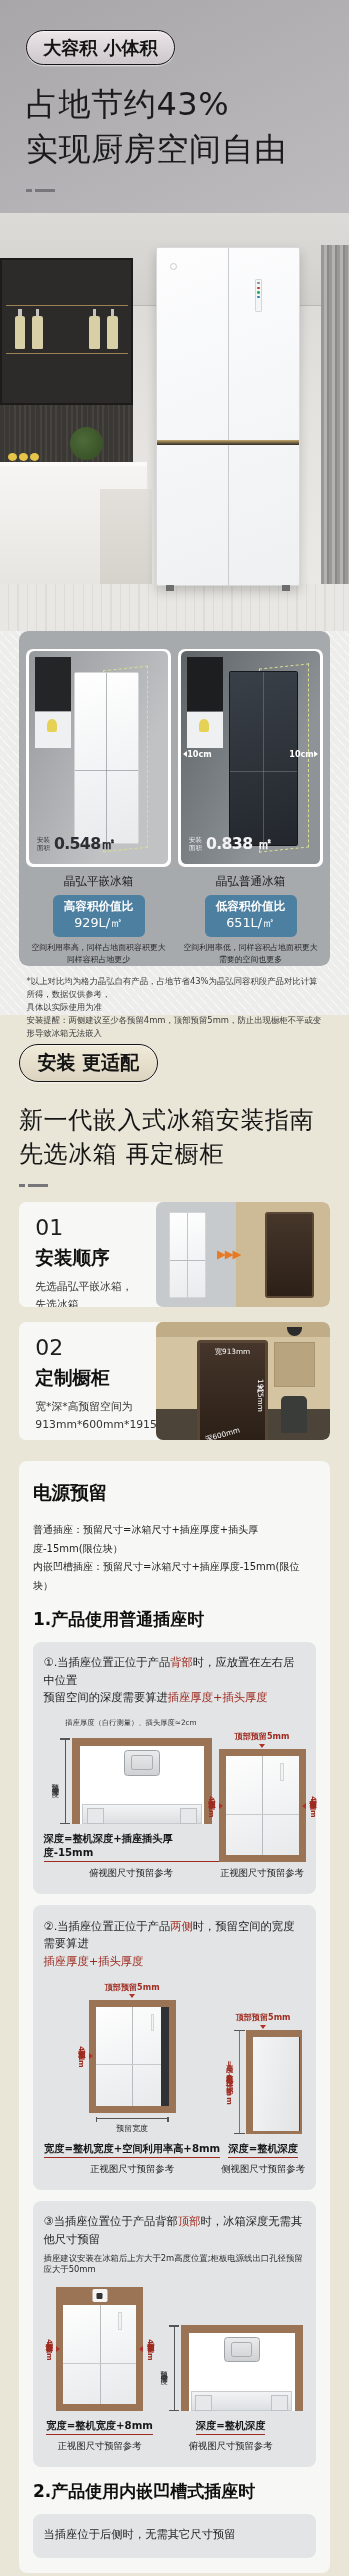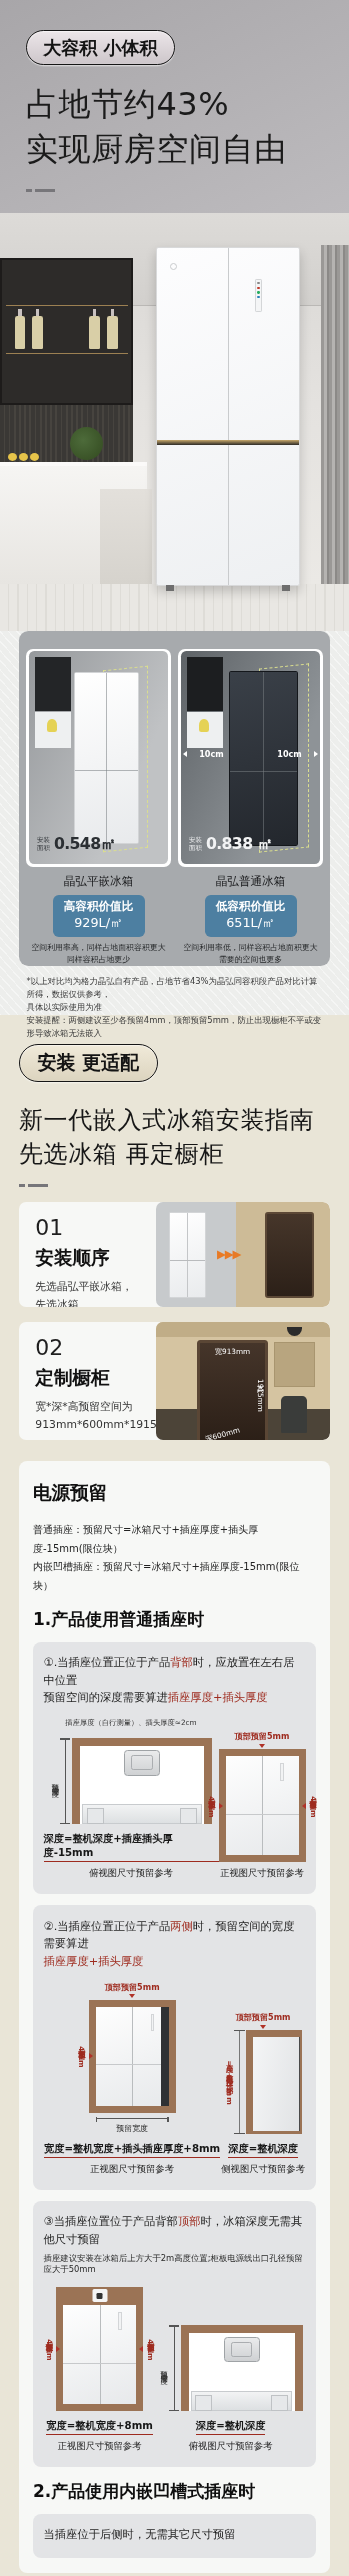--- a/index.html
+++ b/index.html
@@ -57,21 +57,21 @@
   .photo.darksc { background:linear-gradient(115deg,#5e6367 0%,#8e9397 70%); }
   .ph-cab { position:absolute; left:5.8px; top:5.8px; width:36px; height:54px; background:#232527; }
   .ph-shelf { position:absolute; left:5.8px; top:61px; width:36px; height:36px; background:#eef0f1; }
   .ph-shelf i { position:absolute; left:12.8px; top:7px; width:9.3px; height:12.8px; border-radius:50% 50% 2.3px 2.3px; background:#e5d255; }
   .dashedbox { position:absolute; border:1.2px dashed #dade8e; transform:skewY(-6deg); }
   .ph-fridge { position:absolute; border-radius:1.7px; }
   .ph-fridge.white { left:45px; top:21px; width:65px; height:172px; background:linear-gradient(165deg,#ffffff,#e8eaec); border:0.6px solid #d2d4d6; }
   .ph-fridge.dark  { left:48px; top:20px; width:69px; height:175px; background:linear-gradient(165deg,#3a4048,#23272d); border:0.6px solid #14171b; }
   .ph-fridge .vl { position:absolute; left:50%; top:0; bottom:0; width:0.6px; background:rgba(120,125,130,.55); }
   .ph-fridge .hl { position:absolute; left:0; right:0; top:57%; height:1.2px; background:rgba(120,125,130,.55); }
-  .gapline { position:absolute; top:46%; color:#fff; font-size:8.1px; font-weight:700; display:flex; align-items:center; gap:12px; }
+  .gapline { position:absolute; top:46%; color:#fff; font-size:8.1px; font-weight:700; display:flex; align-items:center; gap:0; }
   .gapline.gl { left:2.3px; } .gapline.gr { right:2.3px; }
   .tri-w-l { width:0; height:0; border-top:3.5px solid transparent; border-bottom:3.5px solid transparent; border-right:4.7px solid #fff; }
   .tri-w-r { width:0; height:0; border-top:3.5px solid transparent; border-bottom:3.5px solid transparent; border-left:4.7px solid #fff; }
   .area { position:absolute; bottom:9.3px; left:8.1px; display:flex; align-items:center; gap:2.9px; }
   .area .lbl { font-size:6.4px; line-height:1.25; width:14px; }
   .area .val { font-size:15.7px; font-weight:700; letter-spacing:-0.6px; }
   .area.darktxt { color:#2b2f33; } .area.lighttxt { color:#f2f3f4; }
   .cmp-name { margin-top:7px; font-size:11.6px; color:#17181a; }
   .badge { margin-top:5.8px; min-width:92px; background:#4d7fa1; color:#fff; border-radius:5.8px; text-align:center; padding:4.1px 8.1px 5.2px; }
   .badge .b1 { font-size:11.6px; font-weight:700; }
@@ -419,21 +419,21 @@
                 <i class="vl"></i>
                 <i class="hl"></i>
                 <span class="ctrl"></span>
               </div>
             <div class="strip r"></div>
             <i class="tri-side tl"></i>
             <span class="vlabel lft">左侧预留4mm</span>
           </div>
           <div class="hbracket"></div>
           <div class="hb-label">预留宽度</div>
-          <div class="formula">宽度=整机宽度+插头插座厚度+8mm</div>
+          <div class="formula">宽度=整机宽度+空间利用率高+8mm</div>
           <div class="diag-caption">正视图尺寸预留参考</div>
         </div>
         <div class="diag">
           <div class="gap-top">顶部预留5mm</div>
           <i class="tri-down"></i>
           <div class="sv-row">
             <div class="vbracket redb">
               <span class="vtext red">高度=整机高度+顶部5mm</span>
             </div>
             <div class="frame-side">

